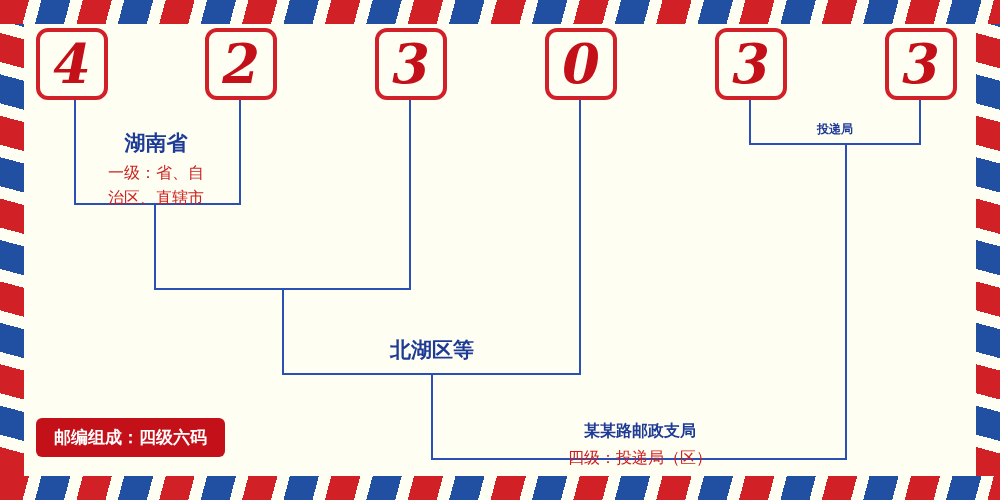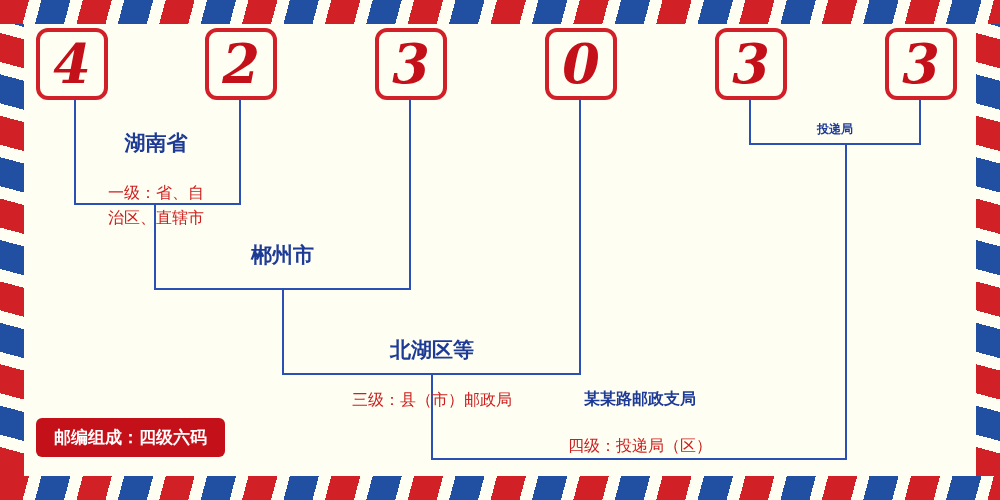--- a/index.html
+++ b/index.html
@@ -36,21 +36,21 @@
   }
   .b1{left:36px}.b2{left:205px}.b3{left:375px}.b4{left:545px}.b5{left:715px}.b6{left:885px}
 
   
   .vl{ position:absolute; width:2px; background:#2b50b5; }
   .hl{ position:absolute; height:2px; background:#2b50b5; }
 
   
   .lbl{ position:absolute; text-align:center; }
   .lname{ color:#1d3a96; font-weight:bold; font-size:21px;margin-top:17px; }
-  .ldesc{ color:#cc2020; font-size:16px; line-height:1.55; white-space:pre-line; margin-top:24px; }
+  .ldesc{ color:#cc2020; font-size:16px; line-height:1.55; white-space:pre-line; margin-top:4px; }
   .lbl.l4 .lname{ font-size:16px; }
   .lbl.l4 .ldesc{ }
   .lbl.l5 .lname{ font-size:12px; }
 
   
   .badge{
     position:absolute; left:36px; top:418px;
     background:#c41019; color:#ffffff;
     font-weight:bold; font-size:17px;
     padding:8px 18px; border-radius:6px;
@@ -105,29 +105,27 @@
   <div class="vl" style="left:919px;top:100px;height:45px"></div>
   <div class="hl" style="left:749px;top:143px;width:172px"></div>
 
   <div class="lbl" style="left:70px;top:112px;width:172px">
     <div class="lname">湖南省</div>
     <div class="ldesc">一级：省、自
 治区、直辖市</div>
   </div>
 
   <div class="lbl" style="left:175px;top:224px;width:215px">
-    <div class="lname">郴州市</div>
   </div>
 
   <div class="lbl" style="left:292px;top:319px;width:280px">
     <div class="lname">北湖区等</div>
-    <div class="ldesc">三级：县（市）邮政局</div>
   </div>
 
-  <div class="lbl l4" style="left:505px;top:372px;width:270px">
+  <div class="lbl l4" style="left:505px;top:404px;width:270px">
     <div class="lname">某某路邮政支局</div>
     <div class="ldesc">四级：投递局（区）</div>
   </div>
 
   <div class="lbl l5" style="left:764px;top:104px;width:142px">
     <div class="lname">投递局</div>
   </div>
 
   <div class="badge">邮编组成：四级六码</div>
 

